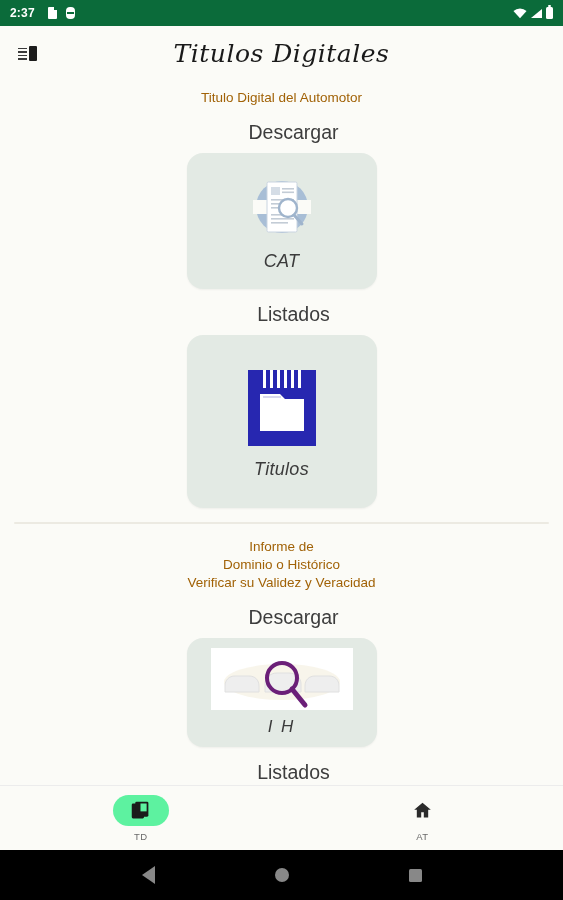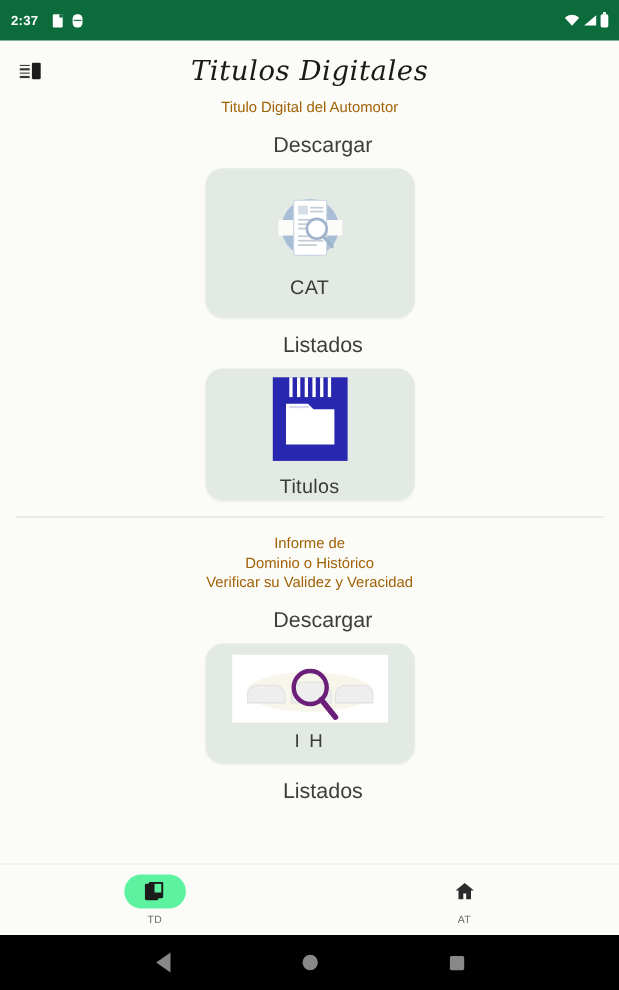--- a/index.html
+++ b/index.html
@@ -6,21 +6,21 @@
   html,body { width:563px; height:900px; }
   body {
     font-family:"Liberation Sans", sans-serif;
     background:#fbfbf7;
     overflow:hidden;
     position:relative;
   }
 
   
   .statusbar{
-    height:37px; background:#0b6b3a; display:flex;
+    height:26px; background:#0b6b3a; display:flex;
     align-items:center; padding:0 10px; color:#ffffff;
   }
   .sb-time{ font-size:12px; font-weight:bold; letter-spacing:.2px; }
   .sb-left-icons{ display:flex; align-items:center; gap:9px; margin-left:13px; }
   .sb-mini{ width:9px; height:12px; background:#fff; border-radius:1px; position:relative; }
   .sb-mini.doc::after{
     content:""; position:absolute; top:0; right:0; width:3px; height:3px;
     background:#0b6b3a;
   }
   .sb-mini.pill{ border-radius:4px; }
@@ -71,23 +71,24 @@
   .section-heading{
     text-align:center; font-size:19.5px; color:#3d3d3d;
     margin-top:14px; margin-bottom:9px; font-weight:400;padding-left:24px;
   }
   .card{
     width:190px; margin:0 auto;
     background:#e3eae4; border-radius:16px;
     display:flex; flex-direction:column; align-items:center;
     justify-content:center; cursor:pointer;
     box-shadow:0 1px 2px rgba(0,0,0,.05);
+    font-style:italic;
   }
   .card-cat{ height:136px; }
-  .card-titulos{ height:120px;text-align:right; }
+  .card-titulos{ height:173px;text-align:right; }
   .card-ih{ height:109px; }
   .card-label{
     font-size:18px; color:#3b3b3b; margin-top:7px; letter-spacing:.3px;
   }
   .card-label.small{ font-size:17px; letter-spacing:2px; }
   .divider{
     height:2px; background:#eceae2; margin:14px 14px 0 14px; border-radius:2px;
   }
 
   

